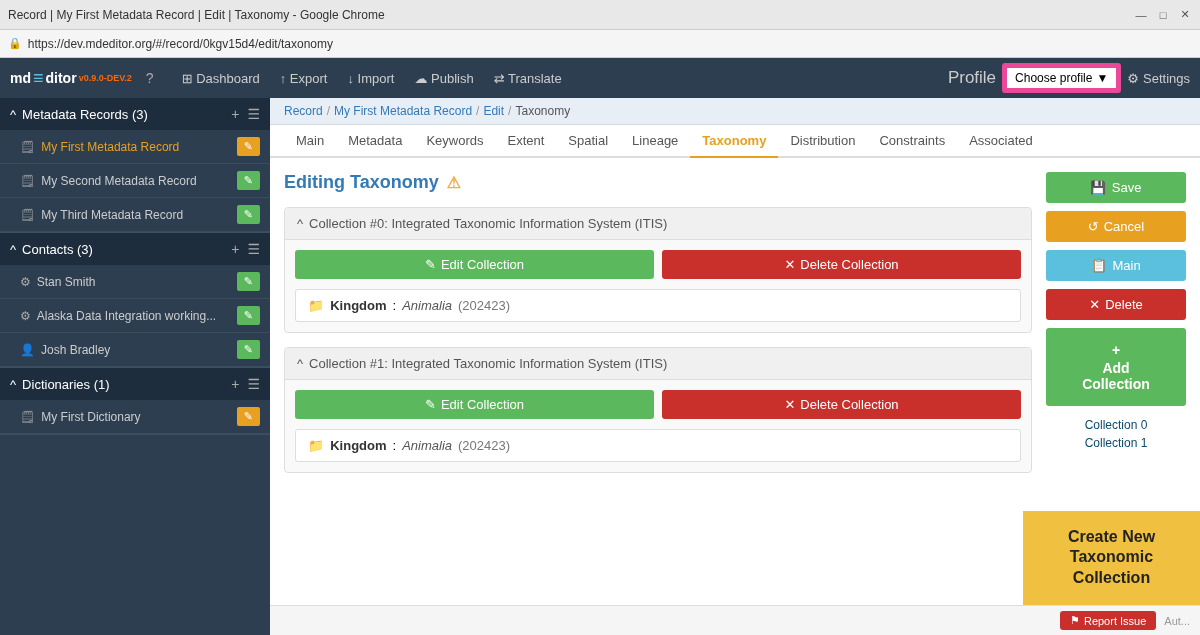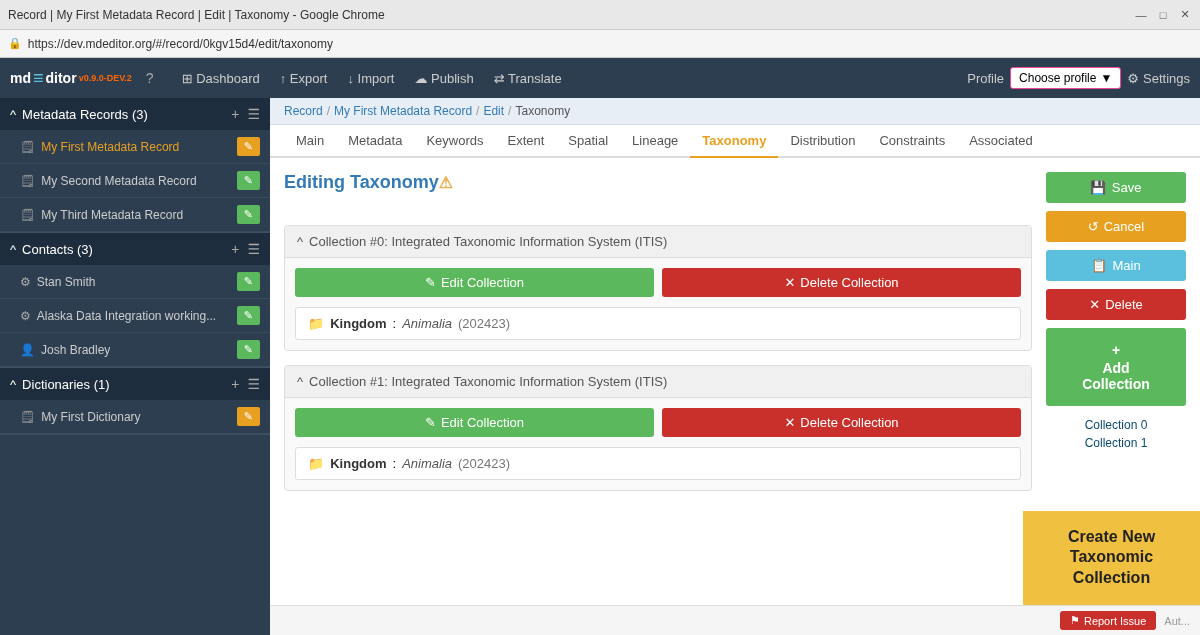--- a/index.html
+++ b/index.html
@@ -17,22 +17,22 @@
     .address-text { font-size: 12px; color: #333; }
 
     
     .app-header { background: #2d3e50; display: flex; align-items: center; height: 40px; padding: 0 10px; gap: 10px; }
     .app-logo { color: #fff; font-size: 14px; font-weight: bold; display: flex; align-items: center; gap: 2px; }
     .app-version { color: #f60; font-size: 9px; vertical-align: super; }
     .help-btn { background: none; border: none; color: #aaa; cursor: pointer; font-size: 14px; margin-left: 4px; }
     .nav-links { display: flex; align-items: center; gap: 4px; margin-left: 10px; flex: 1; }
     .nav-link { color: #ccc; text-decoration: none; font-size: 13px; padding: 4px 8px; display: flex; align-items: center; gap: 4px; cursor: pointer; }
     .profile-section { display: flex; align-items: center; gap: 6px; }
-    .profile-label { color: #ccc; font-size: 13px; }
-    .profile-select { background: #fff; border: 1px solid #ec4899; padding: 3px 8px; font-size: 12px; border-radius: 3px; cursor: pointer; display: flex; align-items: center; gap: 4px; }
+    .profile-label { color: #ccc; font-size: 17px; }
+    .profile-select { background: #fff; border: 5px solid #ec4899; padding: 3px 8px; font-size: 12px; border-radius: 3px; cursor: pointer; display: flex; align-items: center; gap: 4px; }
     .settings-link { color: #ccc; font-size: 13px; display: flex; align-items: center; gap: 4px; cursor: pointer; }
 
     
     .main-layout { display: flex; height: calc(635px - 30px - 28px - 40px); }
 
     
     .sidebar { width: 270px; background: #2d3e50; overflow-y: auto; flex-shrink: 0; }
     .sidebar-section { border-bottom: 1px solid #3d5063; }
     .sidebar-section-header { background: #1e2d3d; color: #fff; padding: 8px 10px; display: flex; align-items: center; justify-content: space-between; font-size: 13px; cursor: pointer; }
     .sidebar-section-title { display: flex; align-items: center; gap: 6px; }
@@ -59,21 +59,21 @@
     .tab-bar { display: flex; border-bottom: 2px solid #ddd; padding: 0 14px; background: #fff; }
     .tab { padding: 8px 12px; font-size: 13px; color: #555; cursor: pointer; border-bottom: 2px solid transparent; margin-bottom: -2px; }
     .tab.active { color: #e8a020; border-bottom: 2px solid #e8a020; font-weight: bold; }
 
     
     .editing-area { padding: 14px; flex: 1; display: flex; gap: 14px; }
     .editing-main { flex: 1; }
     .editing-sidebar { width: 140px; flex-shrink: 0; display: flex; flex-direction: column; gap: 8px; }
 
     
-    .editing-title { color: #337ab7; font-size: 18px; font-weight: bold; margin-bottom: 32px; display: flex; align-items: center; }
+    .editing-title { color: #337ab7; font-size: 18px; font-weight: bold; margin-bottom: 14px; display: flex; align-items: center; gap: 8px; }
     .warning-icon { color: #f0ad4e; font-size: 16px; }
 
     
     .collection-card { border: 1px solid #ddd; border-radius: 4px; margin-bottom: 14px; background: #f9f9f9; }
     .collection-header { background: #f0f0f0; padding: 8px 12px; font-size: 13px; color: #555; border-bottom: 1px solid #ddd; display: flex; align-items: center; gap: 6px; border-radius: 4px 4px 0 0; }
     .collection-body { padding: 10px; }
     .collection-actions { display: flex; gap: 8px; margin-bottom: 10px; }
     .btn-edit-collection { background: #5cb85c; color: #fff; border: none; padding: 7px 14px; font-size: 13px; cursor: pointer; border-radius: 3px; flex: 1; display: flex; align-items: center; justify-content: center; gap: 5px; }
     .btn-delete-collection { background: #c9302c; color: #fff; border: none; padding: 7px 14px; font-size: 13px; cursor: pointer; border-radius: 3px; flex: 1; display: flex; align-items: center; justify-content: center; gap: 5px; }
     .kingdom-row { background: #fff; border: 1px solid #ddd; border-radius: 3px; padding: 8px 12px; font-size: 13px; display: flex; align-items: center; gap: 6px; }

